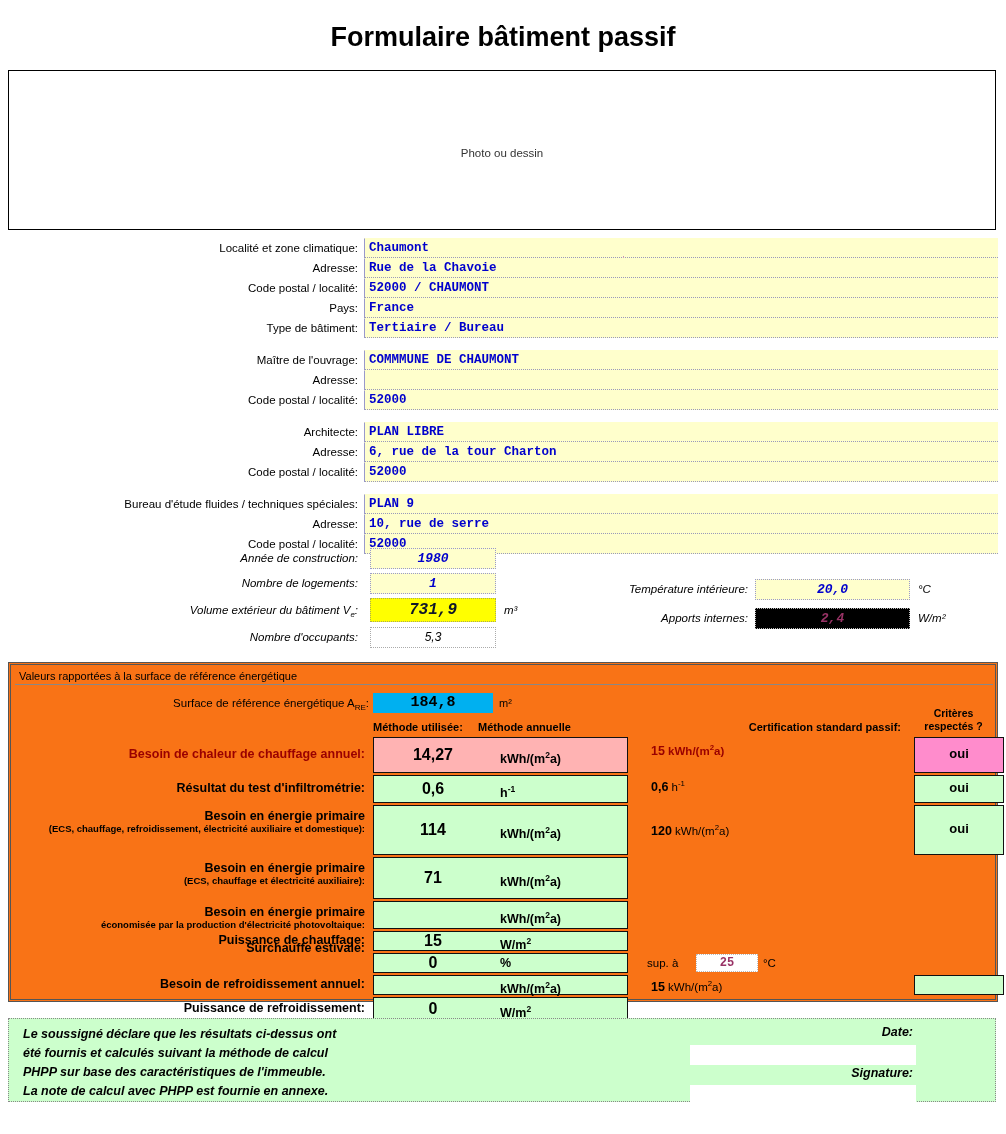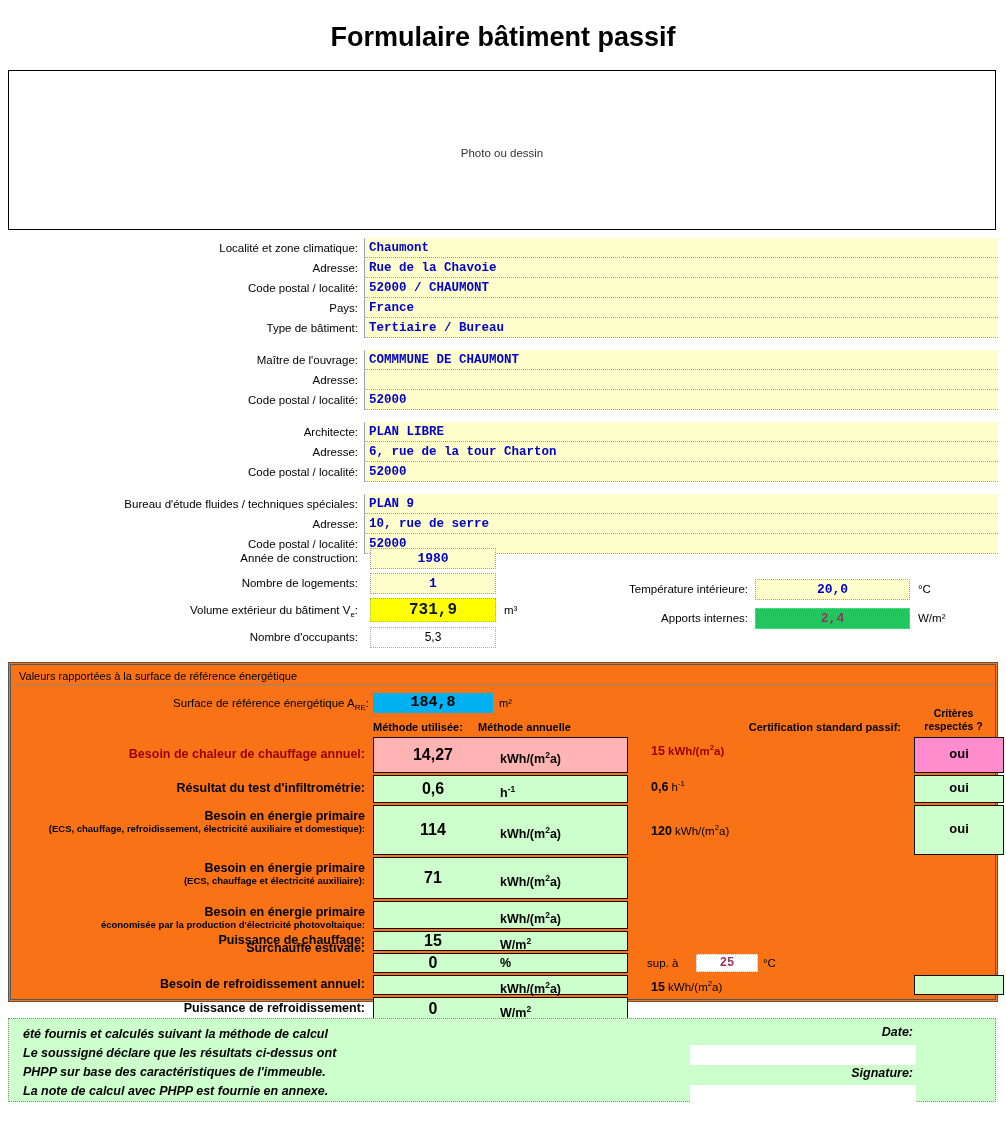--- a/index.html
+++ b/index.html
@@ -90,21 +90,21 @@
     font-family: "Liberation Mono", "DejaVu Sans Mono", monospace;
     font-size: 12.5px;
     font-weight: bold;
     color: #b91c1c;
     line-height: 19px;
   }
 
   
   .numblock {
     position: absolute;
-    left: 0; top: 546px; width: 1006px;
+    left: 0; top: 546px; width: 1006px; font-style: italic;
   }
   .nrow { position: relative; height: 25px; }
   .nrow .nlbl {
     position: absolute; left: 0; top: 0;
     width: 364px; padding-right: 6px;
     text-align: right; font-size: 11.5px; line-height: 25px;
     box-sizing: border-box; white-space: nowrap;
   }
   .nbox {
     position: absolute;
@@ -157,21 +157,21 @@
     background: #ffffcc;
     border: 1px dotted #9999cc;
     box-sizing: border-box;
     text-align: center;
     font-family: "Liberation Mono", "DejaVu Sans Mono", monospace;
     font-weight: bold;
     font-size: 13px;
     color: #0000cc;
     line-height: 19px;
   }
-  .rbox.white { background:#22c55e; color:#993366; border:1px dotted #bbb; }
+  .rbox.white { background:#000000; color:#993366; border:1px dotted #bbb; }
   .runit { position: absolute; left: 318px; top: 0; font-size: 11.5px; line-height: 29px; }
 
   
   .results {
     position: absolute;
     left: 8px; top: 662px;
     width: 990px; height: 340px;
     border: 3px double #555;
     box-sizing: border-box;
     background: #f97316;
@@ -500,22 +500,22 @@
           </div>
         </div>
         <div class="supa" style="top: 216px; left: 636px; line-height: 20px;">sup. à</div>
         <div class="supbox" style="top: 217px; left: 685px;">25</div>
         <div class="supa" style="top: 216px; left: 752px; line-height: 20px;">°C</div>
       </div>
   </div>
 
   <div class="decl">
     <div class="text">
+      <div>Le soussigné déclare que les résultats ci-dessus ont</div>
       <div>été fournis et calculés suivant la méthode de calcul</div>
-      <div>Le soussigné déclare que les résultats ci-dessus ont</div>
       <div>PHPP sur base des caractéristiques de l'immeuble.</div>
       <div>La note de calcul avec PHPP est fournie en annexe.</div>
     </div>
     <div class="dl" style="top:6px">Date:</div>
     <div class="dbox" style="top:26px"></div>
     <div class="dl" style="top:47px">Signature:</div>
     <div class="dbox" style="top:66px"></div>
   </div>
 
 </div>

